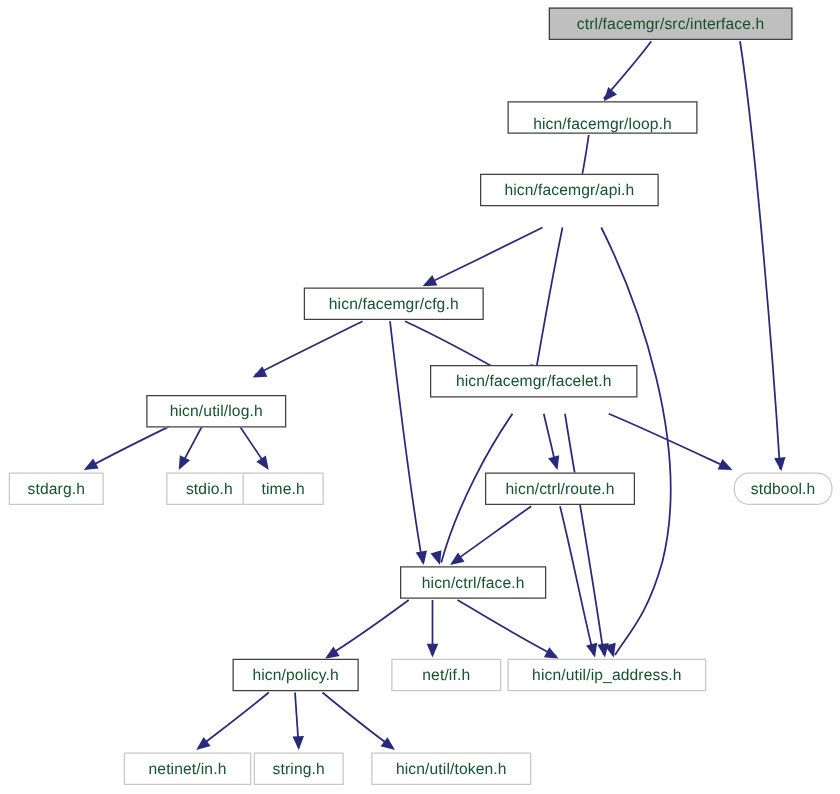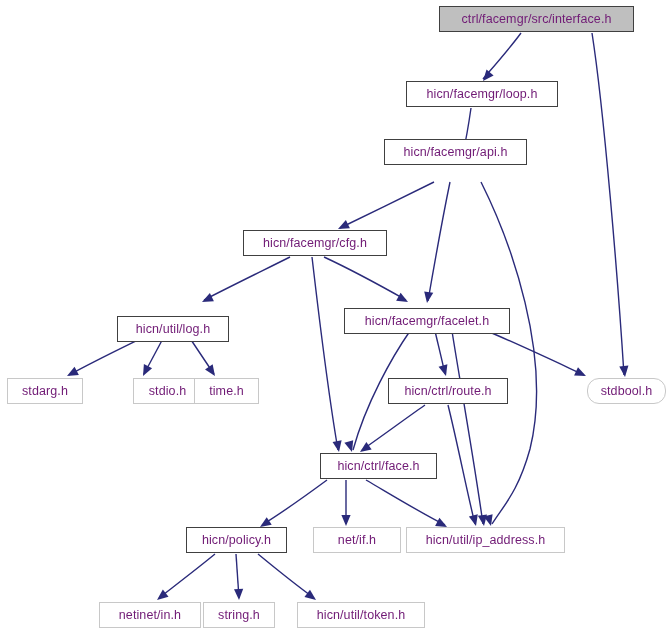--- a/index.html
+++ b/index.html
@@ -32,21 +32,21 @@
     stroke: none;
   }
   .node-box {
     position: absolute;
     box-sizing: border-box;
     display: flex;
     align-items: center;
     justify-content: center;
     white-space: nowrap;
     font-size: 12.5px;
-    color: #701a75;
+    color: #14532d;
     background: #ffffff;
     letter-spacing: 0.1px;
   }
   .node-box.kind-root {
     background: #bfbfbf;
     border: 1.6px solid #404040;
   }
   .node-box.kind-internal {
     background: #ffffff;
     border: 1.6px solid #404040;
@@ -110,33 +110,33 @@
       <polygon class="arrow-head" points="157,600 162.83607550317592,589.6028743048269 168.50016107617196,596.8525732380087"></polygon>
       <path class="edge-path" d="M 236,554 C 237,568 238,584 239,598"></path>
       <polygon class="arrow-head" points="239,600 234.01890773198465,589.1672385876215 243.21330334056034,588.8461632179584"></polygon>
       <path class="edge-path" d="M 258,554 C 275,568 296,585 314,598"></path>
       <polygon class="arrow-head" points="316,600 304.44666028298036,597.0537580915451 309.98335849597925,589.70631139911"></polygon>
     </svg>
   <div id="nodes-layer">
       <div class="node-box kind-root" style="left: 439px; top: 6px; width: 195px; height: 26px;">
         <span class="node-label">ctrl/facemgr/src/interface.h</span>
       </div>
-      <div class="node-box kind-internal" style="left: 406px; top: 81px; width: 152px; height: 26px;">
+      <div class="node-box kind-internal" style="left: 406px; top: 81px; width: 152px; height: 26px; align-items: flex-end;">
         <span class="node-label">hicn/facemgr/loop.h</span>
       </div>
       <div class="node-box kind-internal" style="left: 384px; top: 139px; width: 143px; height: 26px;">
         <span class="node-label">hicn/facemgr/api.h</span>
       </div>
       <div class="node-box kind-internal" style="left: 243px; top: 230px; width: 144px; height: 26px;">
         <span class="node-label">hicn/facemgr/cfg.h</span>
       </div>
       <div class="node-box kind-internal" style="left: 117px; top: 316px; width: 112px; height: 26px;">
         <span class="node-label">hicn/util/log.h</span>
       </div>
-      <div class="node-box kind-internal" style="left: 344px; top: 308px; width: 166px; height: 26px;">
+      <div class="node-box kind-internal" style="left: 344px; top: 292px; width: 166px; height: 26px;">
         <span class="node-label">hicn/facemgr/facelet.h</span>
       </div>
       <div class="node-box kind-external" style="left: 7px; top: 378px; width: 76px; height: 26px;">
         <span class="node-label">stdarg.h</span>
       </div>
       <div class="node-box kind-external" style="left: 105px; top: 378px; width: 69px; height: 26px; margin-left: 28px;">
         <span class="node-label">stdio.h</span>
       </div>
       <div class="node-box kind-external" style="left: 194px; top: 378px; width: 65px; height: 26px;">
         <span class="node-label">time.h</span>

